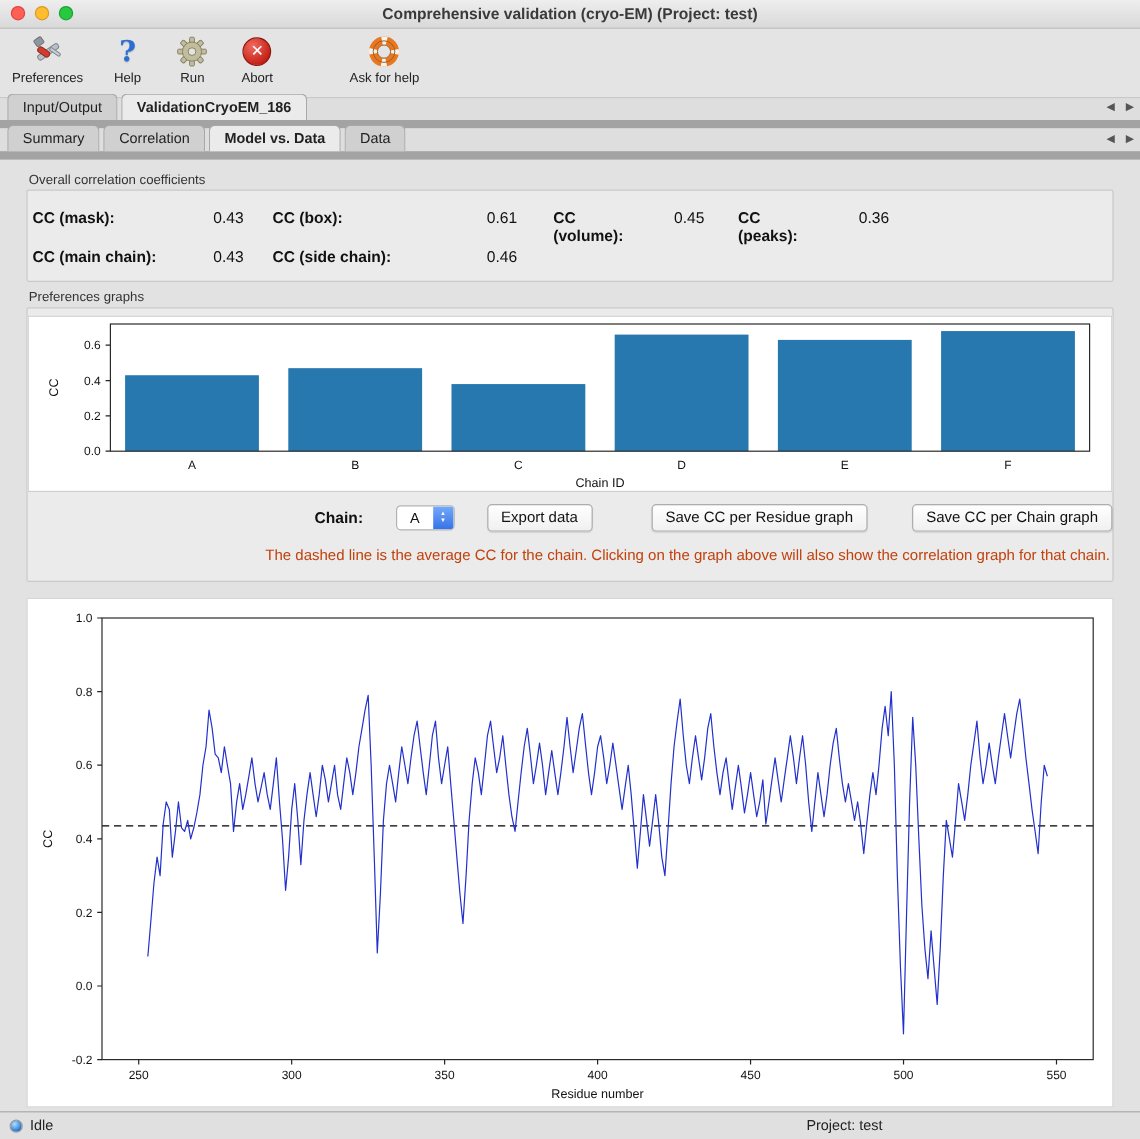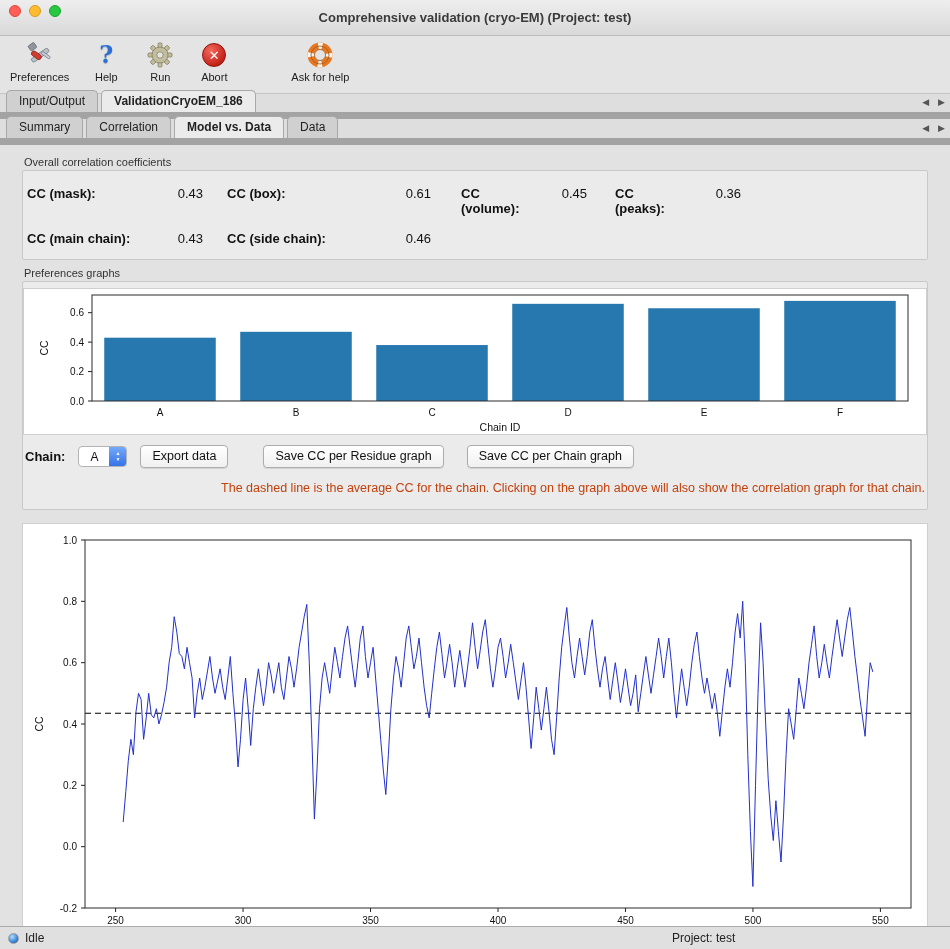--- a/index.html
+++ b/index.html
@@ -7,21 +7,21 @@
   body {
     width:950px; height:949px; overflow:hidden;
     background:#e2e2e2;
     font-family:"Liberation Sans","DejaVu Sans",sans-serif;
     color:#111;
   }
   .window { position:relative; width:950px; height:949px; }
 
   
   .titlebar {
-    height:36px; background:linear-gradient(#eeeeee,#d9d9d9);
+    height:24px; background:linear-gradient(#eeeeee,#d9d9d9);
     border-bottom:1px solid #bdbdbd;
     display:flex; align-items:center; position:relative;
   }
   .traffic { position:absolute; left:9px; top:5px; display:flex; gap:8px; }
   .tl { width:12px; height:12px; border-radius:50%; display:inline-block; }
   .tl.red    { background:#ff5f57; border:1px solid #e0443e; }
   .tl.yellow { background:#febc2e; border:1px solid #d89c23; }
   .tl.green  { background:#28c840; border:1px solid #1da430; }
   .wtitle { flex:1; text-align:center; font-size:13px; font-weight:600; color:#3a3a3a; }
 
@@ -58,29 +58,29 @@
   .tab-arrows span { cursor:default; }
 
   
   .content { padding:4px 22px 0 22px; }
   .gb-label { font-size:11px; color:#333; margin:7px 0 2px 2px; }
   .gb-body { background:#ebebeb; border:1px solid #c9c9c9; border-radius:2px; }
 
   .cc-grid {
     display:grid;
     grid-template-columns:128px 48px 134px 94px 104px 52px 96px 58px;
-    row-gap:15px; font-size:13px; padding:15px 10px 13px 4px;
+    row-gap:2px; font-size:13px; padding:15px 10px 13px 4px;
   }
   .cc-label { font-weight:bold; }
   .cc-value { text-align:right; }
 
   .chart-panel { background:#fff; border:1px solid #cfcfcf; }
   .bar-panel svg, .line-panel svg { display:block; }
 
-  .controls { display:flex; align-items:center; gap:13px; padding:10px 0 0 2px; font-size:13px; }
+  .controls { display:flex; align-items:center; gap:27px; padding:10px 0 0 2px; font-size:13px;justify-content:flex-end; }
   .chain-label { font-weight:bold; }
   .combo {
     display:flex; align-items:stretch; height:21px; border:1px solid #b3b3b3; border-radius:4px;
     background:#fff; overflow:hidden; width:49px;
   }
   .combo-val { flex:1; font-size:12px; display:flex; align-items:center; justify-content:center; }
   .combo-stepper {
     width:17px; background:linear-gradient(#74a9f9,#3573e8);
     display:flex; flex-direction:column; align-items:center; justify-content:center;
     color:#fff; font-size:5px; line-height:5px; gap:1px;

